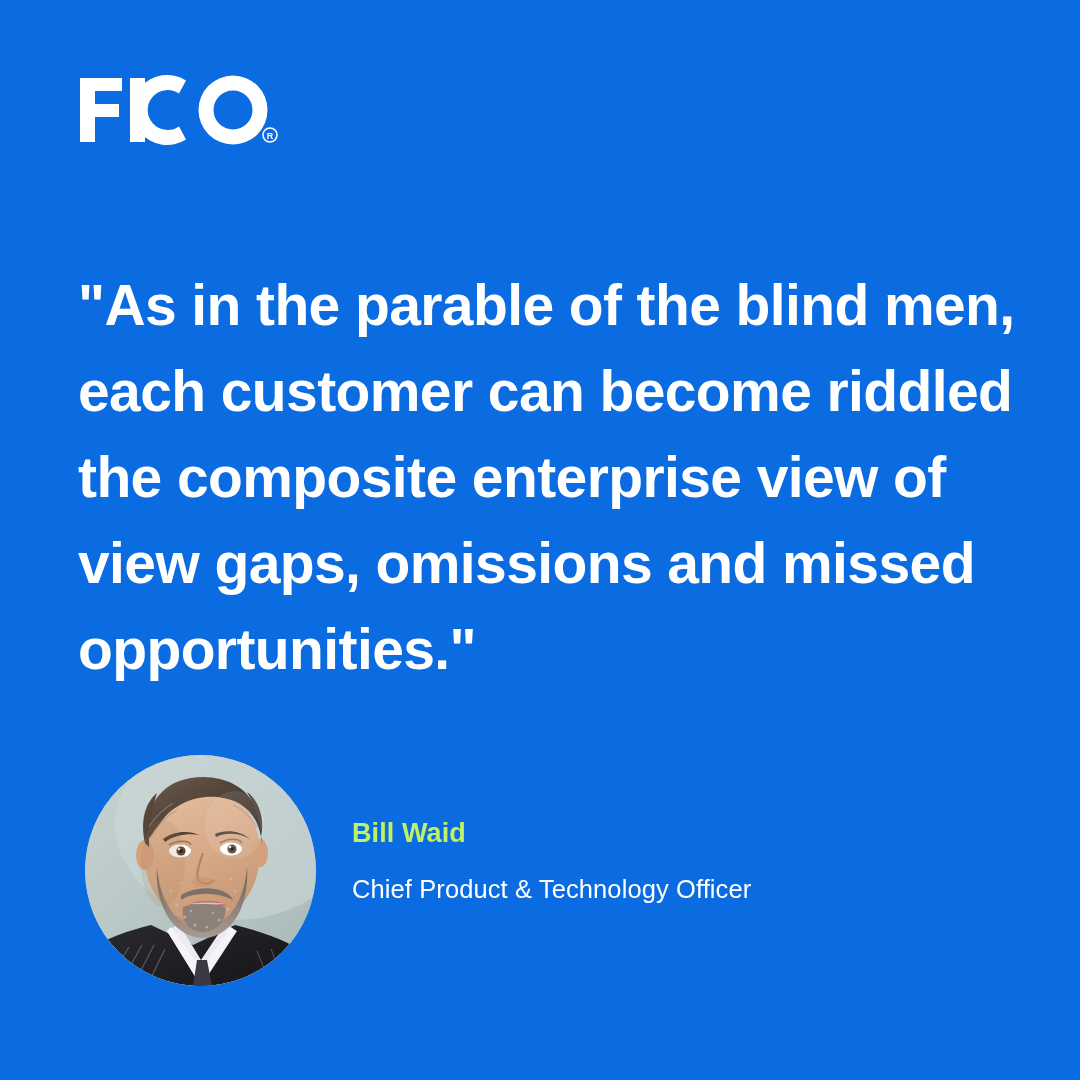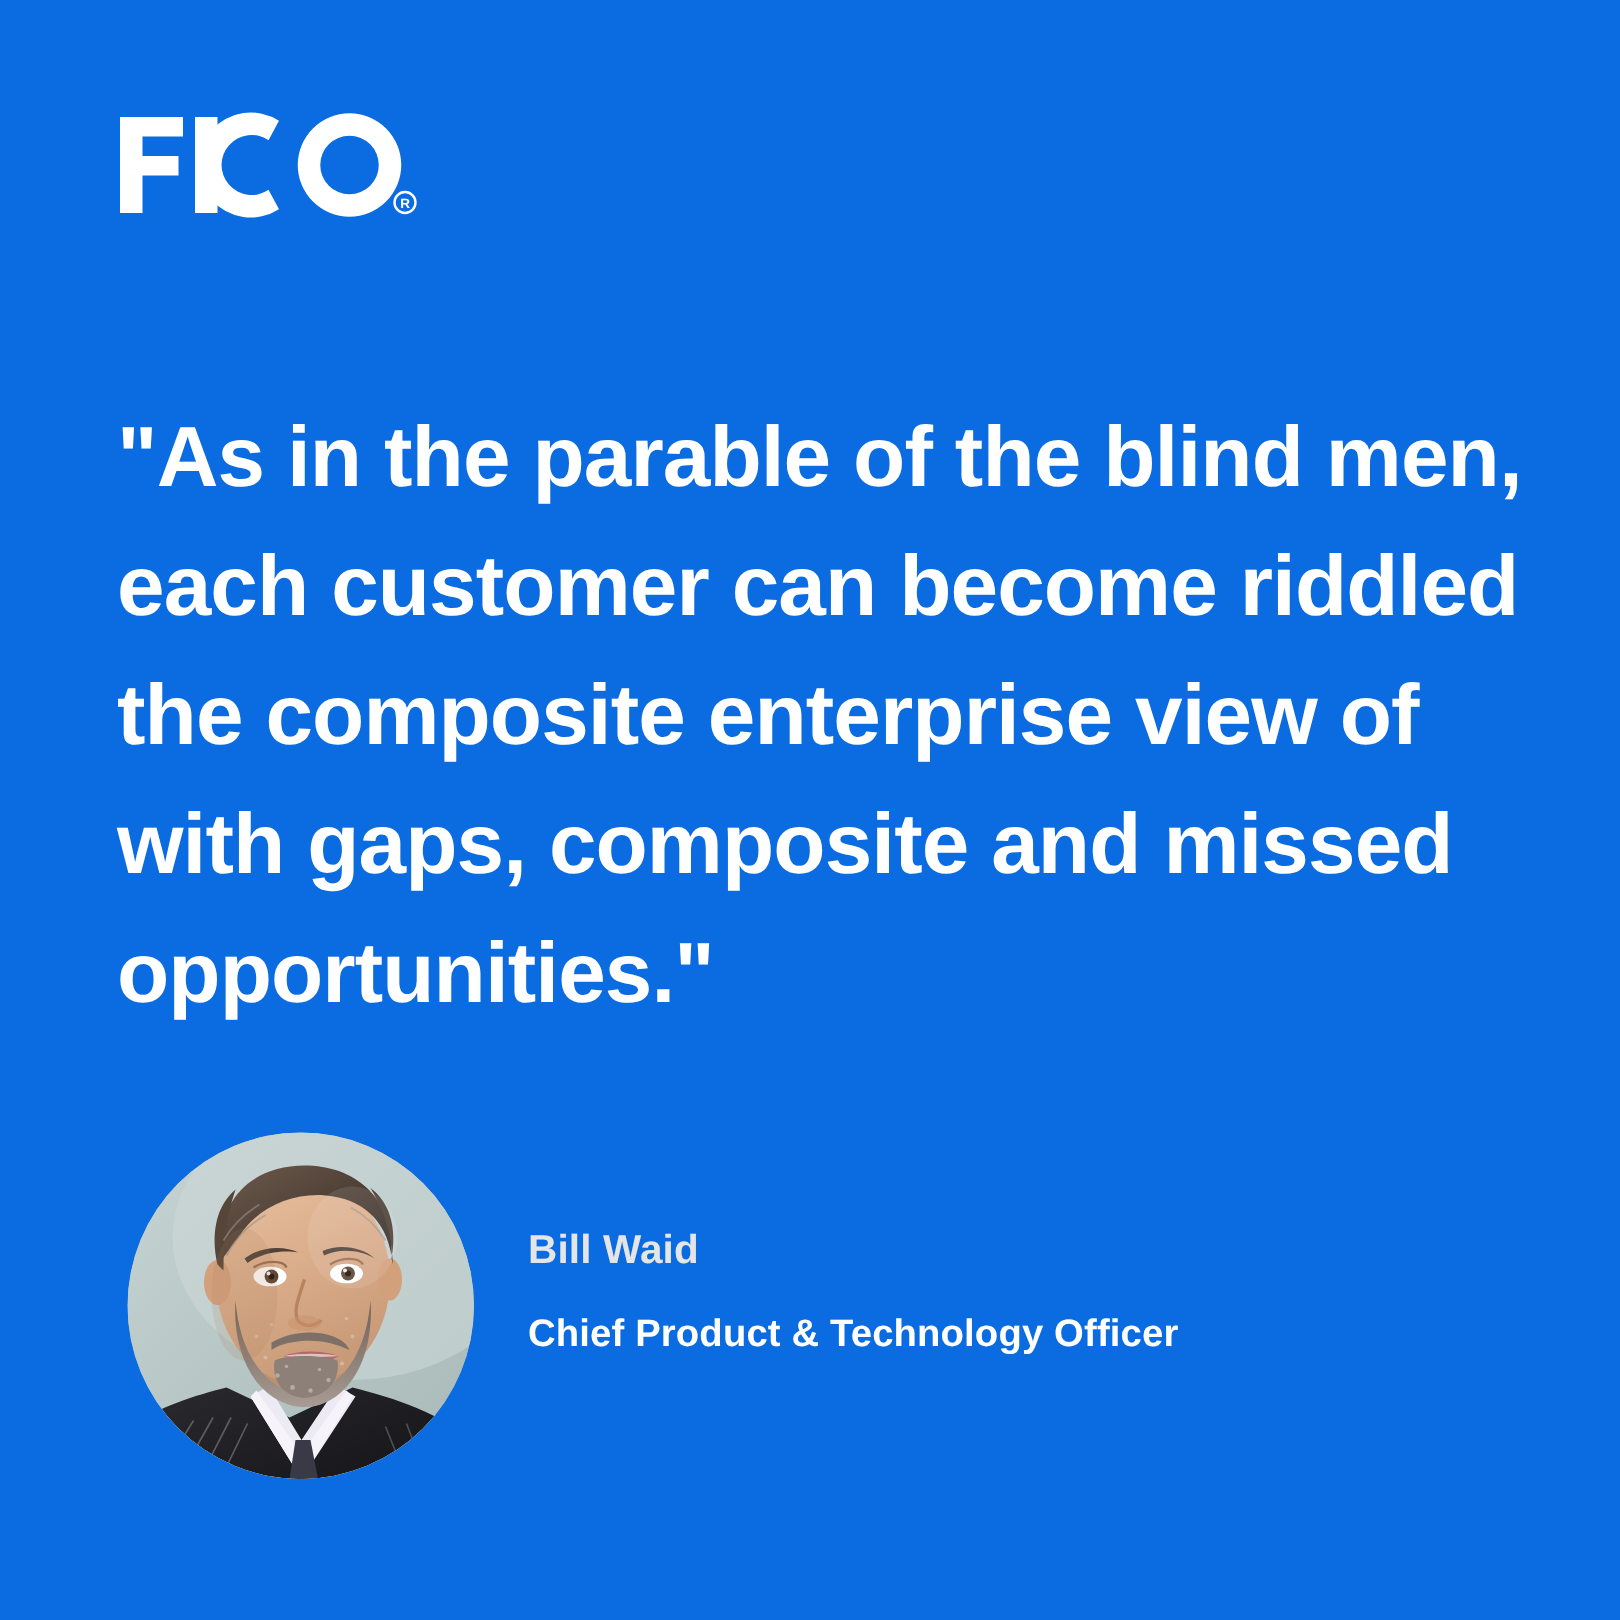--- a/index.html
+++ b/index.html
@@ -78,34 +78,34 @@
     position: absolute;
     left: 267px;
     top: 0;
     width: 620px;
     height: 231px;
   }
   #person-name {
     position: absolute;
     left: 0;
     top: 63px;
-    color: #e5e5e5;
+    color: #bef264;
     font-family: "Liberation Sans", sans-serif;
     font-weight: bold;
     font-size: 27px;
     letter-spacing: 0.1px;
     white-space: nowrap;
   }
   #person-title {
     position: absolute;
     left: 0;
     top: 120px;
     color: #ffffff;
     font-family: "Liberation Sans", sans-serif;
-    font-weight: bold;
+    font-weight: normal;
     font-size: 25.5px;
     letter-spacing: 0.1px;
     white-space: nowrap;
   }
 </style>
 </head>
 <body>
 
 <div id="card" style="background: rgb(11, 107, 224);">
 
@@ -123,21 +123,21 @@
       <circle cx="192" cy="61" r="7" fill="none" stroke="#ffffff" stroke-width="1.6"></circle>
       <text x="192" y="64.6" font-family="Liberation Sans, sans-serif" font-size="9" font-weight="bold" fill="#ffffff" text-anchor="middle">R</text>
     </svg>
     <span id="logo-text">FICO</span>
   </div>
 
   <div id="quote">
     <div class="quote-line">"As in the parable of the blind men,</div>
     <div class="quote-line">each customer can become riddled</div>
     <div class="quote-line">the composite enterprise view of</div>
-    <div class="quote-line">with gaps, composite and missed</div>
+    <div class="quote-line">view gaps, omissions and missed</div>
     <div class="quote-line">opportunities."</div>
   </div>
 
   <div id="attribution">
 
     <div id="avatar">
       <svg width="231" height="231" viewBox="0 0 231 231" xmlns="http://www.w3.org/2000/svg" aria-hidden="true">
         <defs>
           <clipPath id="circleclip">
               <circle cx="115.5" cy="115.5" r="115.5"></circle>

